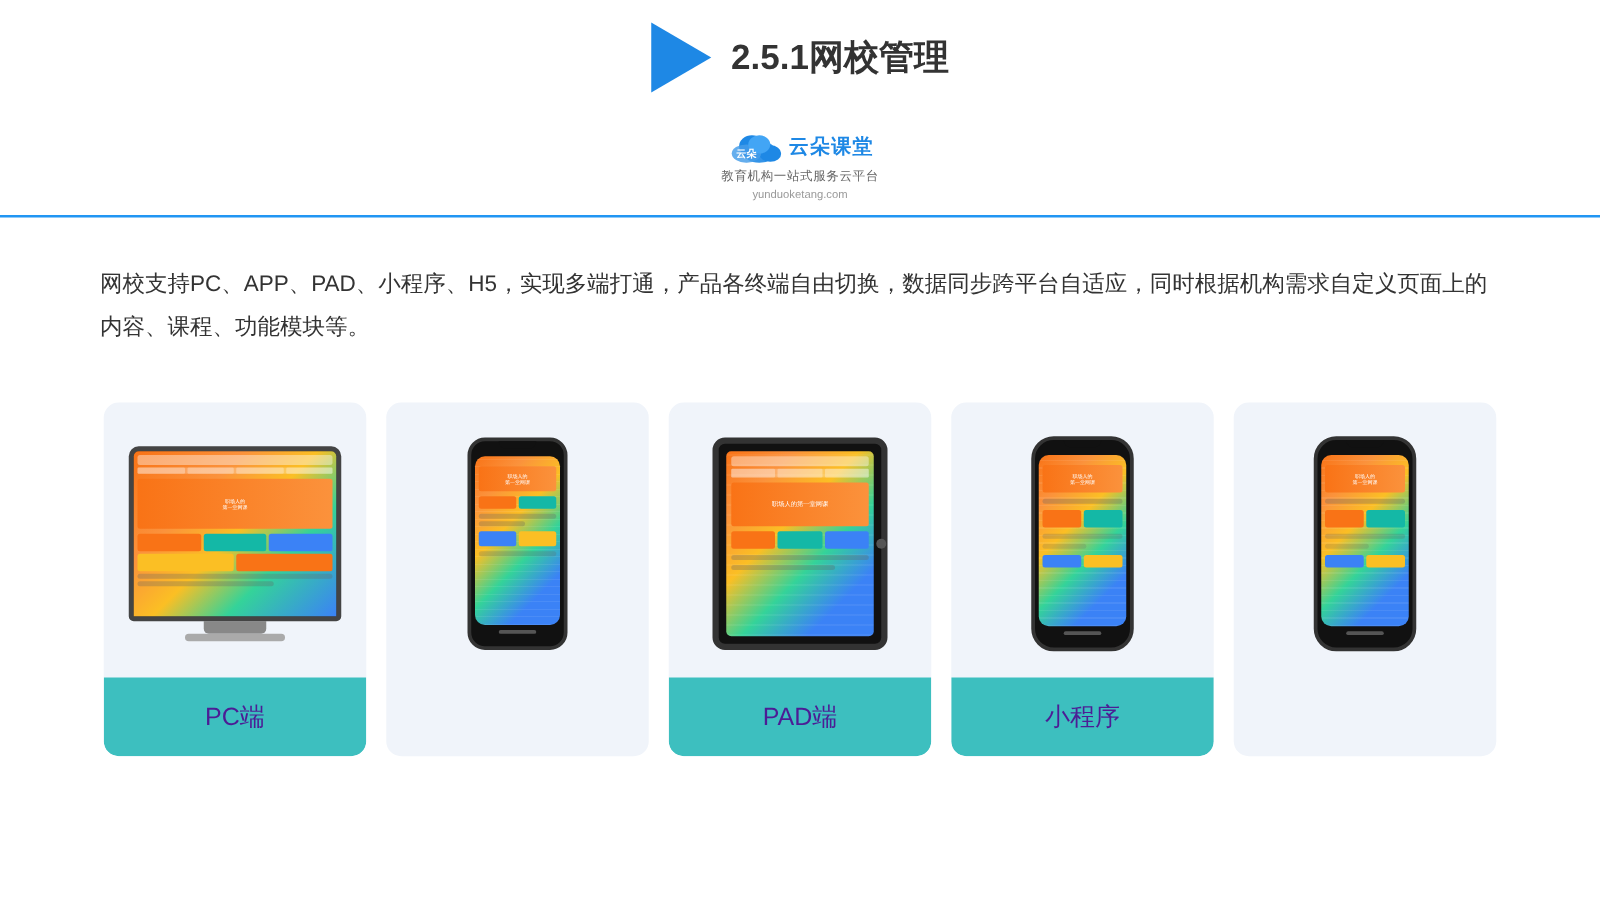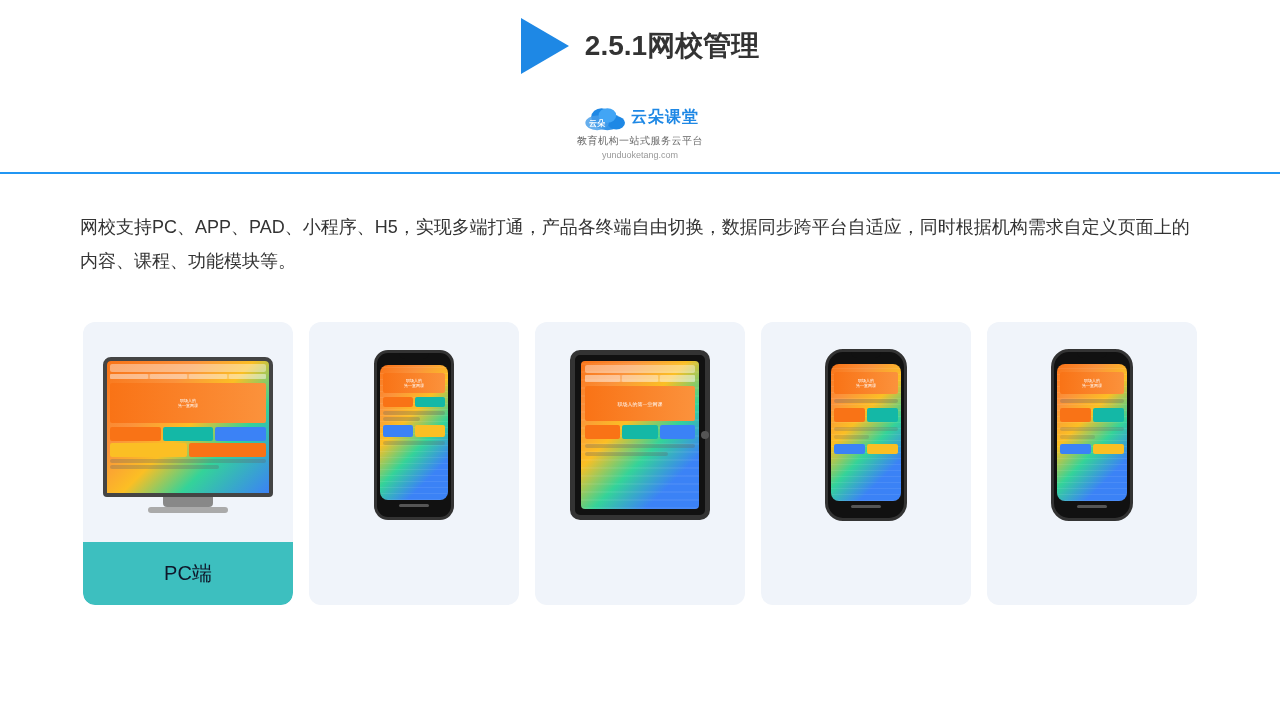--- a/index.html
+++ b/index.html
@@ -103,21 +103,21 @@
       height: 220px;
       display: flex;
       align-items: center;
       justify-content: center;
       padding: 16px 10px 10px 10px;
     }
 
     .card-label {
       width: 100%;
       background: #3dbfbf;
-      color: #0f172a;
+      color: #4c1d95;
       font-size: 20px;
       font-weight: 500;
       text-align: center;
       padding: 18px 0;
       border-radius: 0 0 12px 12px;
     }
 
     
     .pc-monitor {
       width: 170px;
@@ -420,20 +420,21 @@
               <div style="flex:1;height:14px;background:#14b8a6;border-radius:2px;"></div>
               <div style="flex:1;height:14px;background:#3b82f6;border-radius:2px;"></div>
             </div>
             <div style="height:4px;background:rgba(100,100,100,0.3);border-radius:2px;margin-top:3px;"></div>
             <div style="height:4px;background:rgba(100,100,100,0.3);border-radius:2px;width:75%;margin-top:2px;"></div>
           </div>
         </div>
         <div class="tablet-home"></div>
       </div>
     </div>
+    <div class="card-label">PAD端</div>
   </div>
 
   <div class="card">
     <div class="card-image-area">
       <div class="phone-mockup" style="width:82px;height:172px;border-radius:18px;">
         <div class="phone-notch"></div>
         <div class="phone-screen">
           <div class="phone-screen-lines"></div>
           <div class="screen-content" style="padding:8px 3px 3px 3px;">
             <div style="height:22px;background:linear-gradient(90deg,#f97316,#fb923c);border-radius:2px;display:flex;align-items:center;justify-content:center;">
@@ -448,20 +449,21 @@
             <div style="height:4px;background:rgba(100,100,100,0.2);border-radius:2px;width:55%;margin-top:2px;"></div>
             <div style="display:flex;gap:2px;margin-top:3px;">
               <div style="flex:1;height:10px;background:#3b82f6;border-radius:2px;"></div>
               <div style="flex:1;height:10px;background:#fbbf24;border-radius:2px;"></div>
             </div>
           </div>
         </div>
         <div class="phone-home-bar"></div>
       </div>
     </div>
+    <div class="card-label">小程序</div>
   </div>
 
   <div class="card">
     <div class="card-image-area">
       <div class="phone-mockup" style="width:82px;height:172px;border-radius:18px;">
         <div class="phone-notch"></div>
         <div class="phone-screen">
           <div class="phone-screen-lines"></div>
           <div class="screen-content" style="padding:8px 3px 3px 3px;">
             <div style="height:22px;background:linear-gradient(90deg,#f97316,#fb923c);border-radius:2px;display:flex;align-items:center;justify-content:center;">

